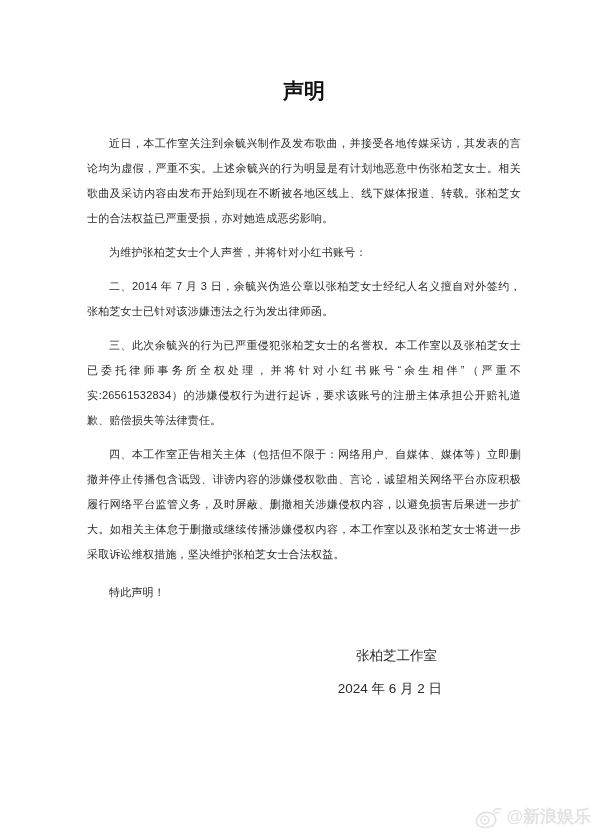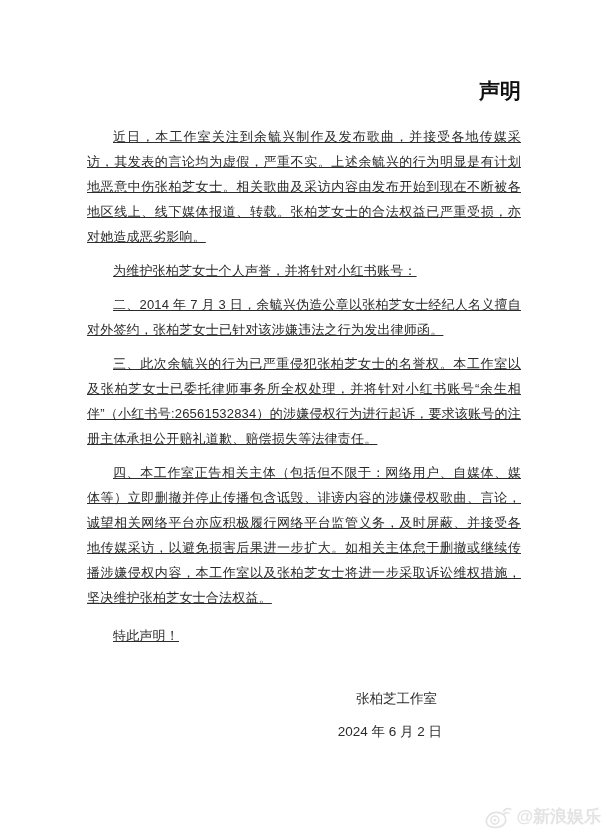--- a/index.html
+++ b/index.html
@@ -19,37 +19,36 @@
     height: 835px;
     background: #ffffff;
     box-sizing: border-box;
   }
   .content {
     box-sizing: border-box;
     padding: 78px 86px 0 87px;
     color: #2b2b2b;
   }
   .doc-title {
-    margin: 0 0 20px 0;
-    text-align: right;
+    margin: 0 0 27px 0;
+    text-align: center;
     font-size: 21px;
     line-height: 26px;
     font-weight: bold;
     color: #111111;
   }
   .para {
     margin: 0 0 9px 0;
-    font-size: 13px;
+    font-size: 11px;
     line-height: 25px;
     text-align: justify;
     text-justify: inter-ideograph;
     text-indent: 2em;
     font-weight: 500;
     letter-spacing: 0.2px;
-    text-decoration: underline;
   }
   .closing {
     margin-top: 13px;
   }
   .signature-block {
     margin-top: 38px;
   }
   .sig-line {
     font-size: 13.5px;
     line-height: 25px;
@@ -59,21 +58,21 @@
   .sig-name {
     padding-right: 84px;
     margin-top: 34px;
   }
   .sig-date {
     margin-top: 8px;
     padding-right: 79px;
   }
   .watermark {
     position: absolute;
-    right: 6px;
+    right: 16px;
     bottom: 6px;
     display: flex;
     align-items: center;
     gap: 4px;
     color: #e3e3e3;
     font-size: 17px;
     line-height: 24px;
     font-weight: bold;
     user-select: none;
   }
@@ -85,22 +84,22 @@
 <body>
 
 <div class="page">
   <div class="content">
 
     <h1 class="doc-title">声明</h1>
 
     <p class="para">近日，本工作室关注到余毓兴制作及发布歌曲，并接受各地传媒采访，其发表的言论均为虚假，严重不实。上述余毓兴的行为明显是有计划地恶意中伤张柏芝女士。相关歌曲及采访内容由发布开始到现在不断被各地区线上、线下媒体报道、转载。张柏芝女士的合法权益已严重受损，亦对她造成恶劣影响。</p>
     <p class="para">为维护张柏芝女士个人声誉，并将针对小红书账号：</p>
     <p class="para">二、2014 年 7 月 3 日，余毓兴伪造公章以张柏芝女士经纪人名义擅自对外签约，张柏芝女士已针对该涉嫌违法之行为发出律师函。</p>
-    <p class="para">三、此次余毓兴的行为已严重侵犯张柏芝女士的名誉权。本工作室以及张柏芝女士已委托律师事务所全权处理，并将针对小红书账号“余生相伴”（小红书号:26561532834）的涉嫌侵权行为进行起诉，要求该账号的注册主体承担公开赔礼道歉、赔偿损失等法律责任。</p>
-    <p class="para">四、本工作室正告相关主体（包括但不限于：网络用户、自媒体、媒体等）立即删撤并停止传播包含诋毁、诽谤内容的涉嫌侵权歌曲、言论，诚望相关网络平台亦应积极履行网络平台监管义务，及时屏蔽、并接受各地传媒采访，以避免损害后果进一步扩大。如相关主体怠于删撤或继续传播涉嫌侵权内容，本工作室以及张柏芝女士将进一步采取诉讼维权措施，坚决维护张柏芝女士合法权益。</p>
+    <p class="para">三、此次余毓兴的行为已严重侵犯张柏芝女士的名誉权。本工作室以及张柏芝女士已委托律师事务所全权处理，并将针对小红书账号“余生相伴”（严重不实:26561532834）的涉嫌侵权行为进行起诉，要求该账号的注册主体承担公开赔礼道歉、赔偿损失等法律责任。</p>
+    <p class="para">四、本工作室正告相关主体（包括但不限于：网络用户、自媒体、媒体等）立即删撤并停止传播包含诋毁、诽谤内容的涉嫌侵权歌曲、言论，诚望相关网络平台亦应积极履行网络平台监管义务，及时屏蔽、删撤相关涉嫌侵权内容，以避免损害后果进一步扩大。如相关主体怠于删撤或继续传播涉嫌侵权内容，本工作室以及张柏芝女士将进一步采取诉讼维权措施，坚决维护张柏芝女士合法权益。</p>
     <p class="para closing">特此声明！</p>
 
     <div class="signature-block">
       <div class="sig-line sig-name">张柏芝工作室</div>
       <div class="sig-line sig-date">2024 年 6 月 2 日</div>
     </div>
 
   </div>
 
   <div class="watermark">

